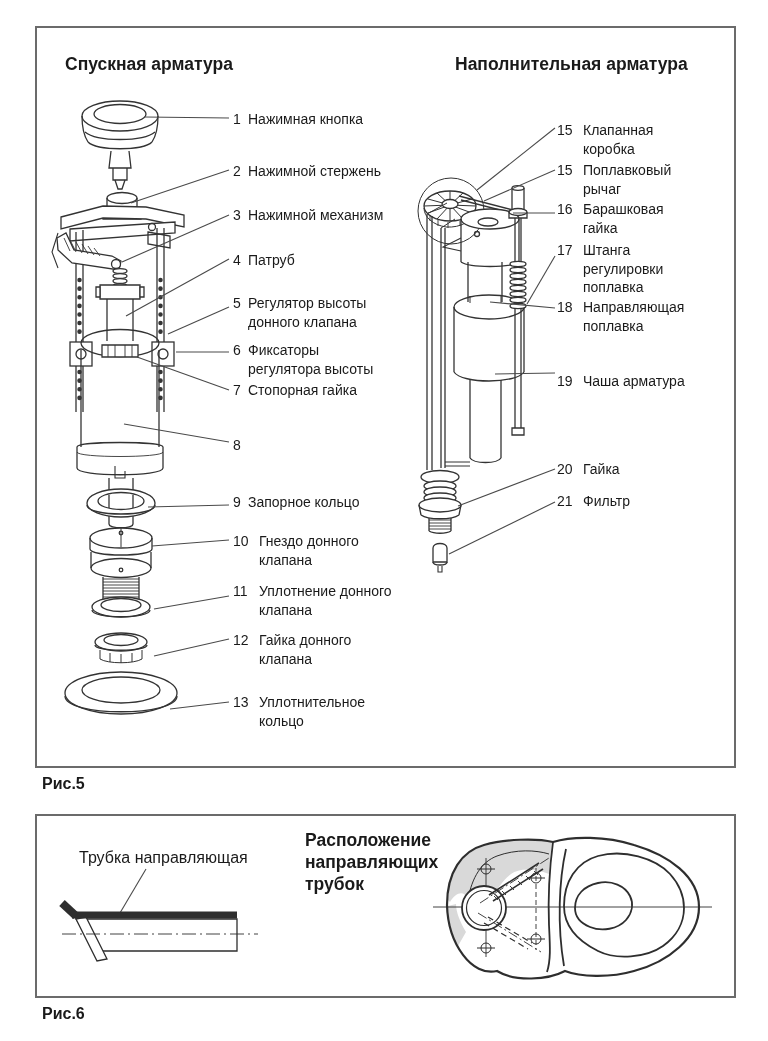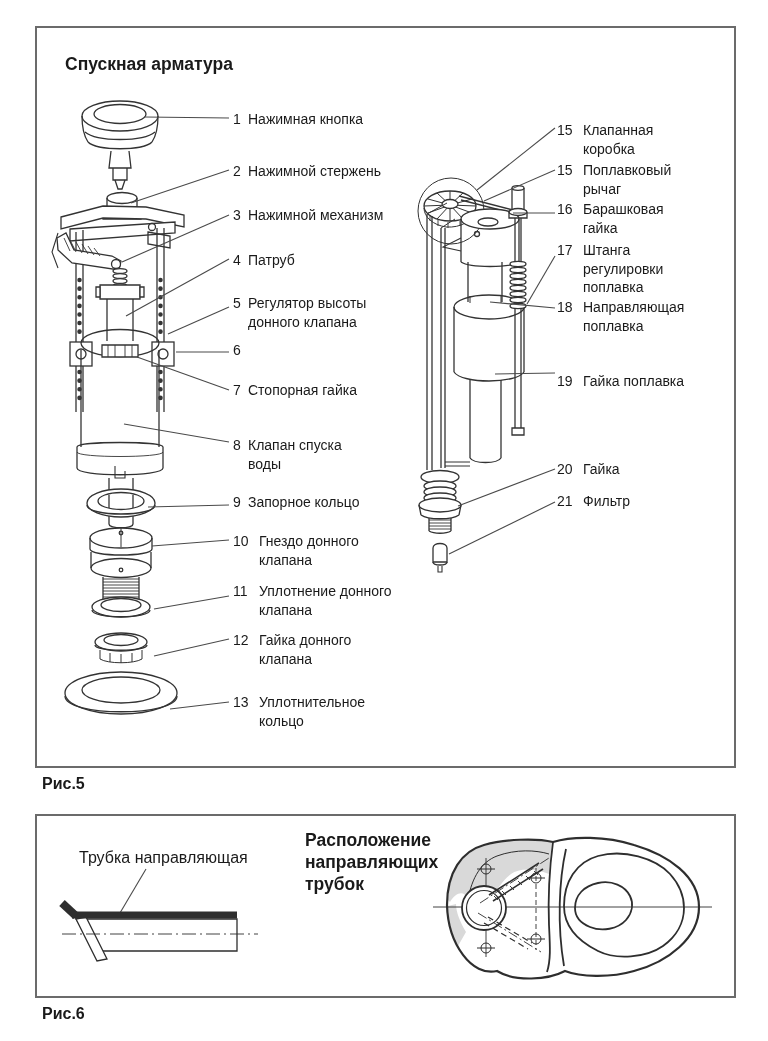--- a/index.html
+++ b/index.html
@@ -24,20 +24,21 @@
 </style>
 </head>
 <body>
 
 <div class="page">
 
   <div class="frame" id="frame5"></div>
   <div class="frame" id="frame6"></div>
 
   <div class="fig-title" id="title-flush">Спускная арматура</div>
+  <div class="fig-title" id="title-fill">Наполнительная арматура</div>
 
   <svg class="art" width="768" height="1041" viewBox="0 0 768 1041">
 
     <g stroke="#333" fill="none" stroke-width="1.3">
 
       <ellipse cx="120" cy="116" rx="38" ry="15"></ellipse>
       <ellipse cx="120" cy="114" rx="26" ry="9.5"></ellipse>
       <path d="M82,116 C82,127 84,136 88,142"></path>
       <path d="M158,116 C158,127 156,136 152,142"></path>
       <path d="M88,142 C97,151 143,151 152,142"></path>
@@ -285,34 +286,34 @@
       <line x1="478" y1="913" x2="541" y2="952" stroke-width="0.9" stroke-dasharray="10 3 2 3"></line>
     </g>
   </svg>
 
   <div id="labels">
       <div class="part-label" style="left: 233px; top: 110px; padding-left: 15px;"><span class="num">1</span><span>Нажимная кнопка</span></div>
       <div class="part-label" style="left: 233px; top: 162px; padding-left: 15px;"><span class="num">2</span><span>Нажимной стержень</span></div>
       <div class="part-label" style="left: 233px; top: 206px; padding-left: 15px;"><span class="num">3</span><span>Нажимной механизм</span></div>
       <div class="part-label" style="left: 233px; top: 251px; padding-left: 15px;"><span class="num">4</span><span>Патруб</span></div>
       <div class="part-label" style="left: 233px; top: 294px; padding-left: 15px;"><span class="num">5</span><span>Регулятор высоты<br>донного клапана</span></div>
-      <div class="part-label" style="left: 233px; top: 341px; padding-left: 15px;"><span class="num">6</span></div>
+      <div class="part-label" style="left: 233px; top: 341px; padding-left: 15px;"><span class="num">6</span><span>Фиксаторы<br>регулятора высоты</span></div>
       <div class="part-label" style="left: 233px; top: 381px; padding-left: 15px;"><span class="num">7</span><span>Стопорная гайка</span></div>
-      <div class="part-label" style="left: 233px; top: 436px; padding-left: 15px;"><span class="num">8</span><span>Клапан спуска<br>воды</span></div>
+      <div class="part-label" style="left: 233px; top: 436px; padding-left: 15px;"><span class="num">8</span></div>
       <div class="part-label" style="left: 233px; top: 493px; padding-left: 15px;"><span class="num">9</span><span>Запорное кольцо</span></div>
       <div class="part-label" style="left: 233px; top: 532px; padding-left: 26px;"><span class="num">10</span><span>Гнездо донного<br>клапана</span></div>
       <div class="part-label" style="left: 233px; top: 582px; padding-left: 26px;"><span class="num">11</span><span>Уплотнение донного<br>клапана</span></div>
       <div class="part-label" style="left: 233px; top: 631px; padding-left: 26px;"><span class="num">12</span><span>Гайка донного<br>клапана</span></div>
       <div class="part-label" style="left: 233px; top: 693px; padding-left: 26px;"><span class="num">13</span><span>Уплотнительное<br>кольцо</span></div>
       <div class="part-label" style="left: 557px; top: 121px; padding-left: 26px;"><span class="num">15</span><span>Клапанная<br>коробка</span></div>
       <div class="part-label" style="left: 557px; top: 161px; padding-left: 26px;"><span class="num">15</span><span>Поплавковый<br>рычаг</span></div>
       <div class="part-label" style="left: 557px; top: 200px; padding-left: 26px;"><span class="num">16</span><span>Барашковая<br>гайка</span></div>
       <div class="part-label" style="left: 557px; top: 241px; padding-left: 26px;"><span class="num">17</span><span>Штанга<br>регулировки<br>поплавка</span></div>
       <div class="part-label" style="left: 557px; top: 298px; padding-left: 26px;"><span class="num">18</span><span>Направляющая<br>поплавка</span></div>
-      <div class="part-label" style="left: 557px; top: 372px; padding-left: 26px;"><span class="num">19</span><span>Гайка поплавка</span></div>
+      <div class="part-label" style="left: 557px; top: 372px; padding-left: 26px;"><span class="num">19</span><span>Чаша арматура</span></div>
       <div class="part-label" style="left: 557px; top: 460px; padding-left: 26px;"><span class="num">20</span><span>Гайка</span></div>
       <div class="part-label" style="left: 557px; top: 492px; padding-left: 26px;"><span class="num">21</span><span>Фильтр</span></div>
     </div>
 
   <div class="caption" id="caption5">Рис.5</div>
   <div class="caption" id="caption6">Рис.6</div>
 
   <div class="fig6-title">
     <span>Расположение</span><br>
     <span>направляющих</span><br>

